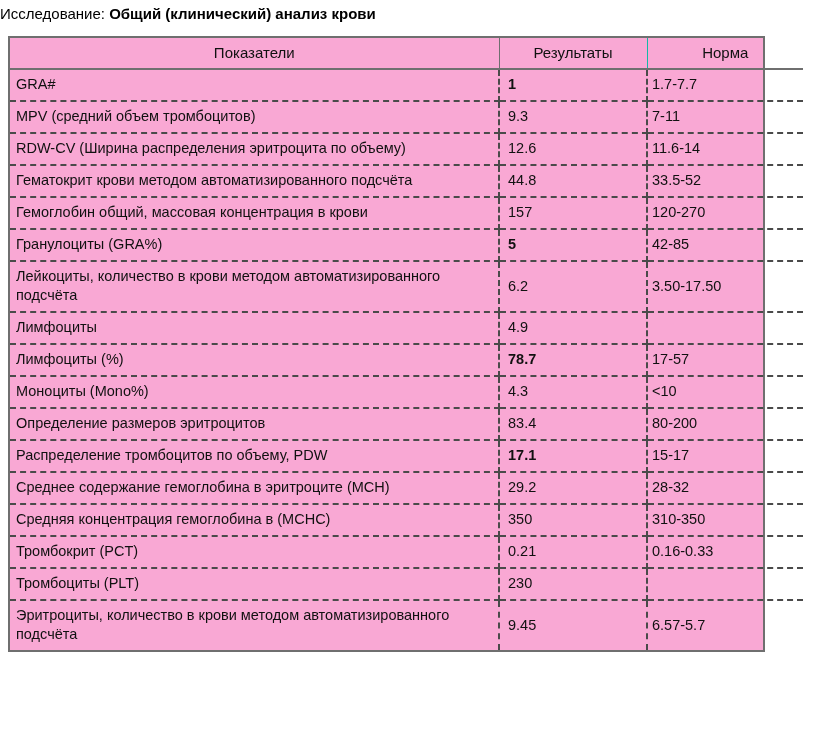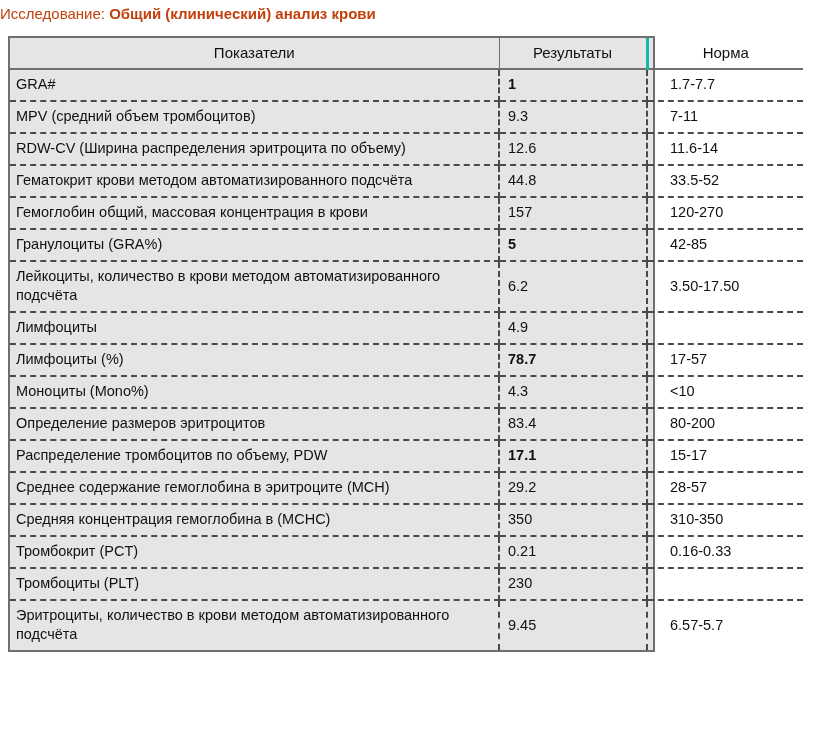--- a/index.html
+++ b/index.html
@@ -22,39 +22,39 @@
   }
 
   
   .study-line {
     position: absolute;
     left: 0px;
     top: 4px;
     font-size: 15px;
     line-height: 19px;
     white-space: nowrap;
-    color: #c2410c;
+    color: #000000;
   }
   .study-label {
     font-weight: 400;
   }
   .study-name {
     font-weight: 700;
   }
 
   
   .table-wrap {
     position: absolute;
     left: 8px;
     top: 36px;
-    width: 647px;
+    width: 757px;
     box-sizing: border-box;
     border: 2px solid #6f6f6f;
     border-bottom: 2px solid #6f6f6f;
-    background: #e5e5e5;
+    background: #f9a8d4;
   }
 
   table.results {
     width: 100%;
     border-collapse: collapse;
     table-layout: fixed;
     font-size: 14.5px;
   }
 
   table.results col.c-name  { width: 489px; }
@@ -68,21 +68,21 @@
     text-align: center;
     padding: 6px 4px 7px 4px;
     border-bottom: 2px solid #6f6f6f;
     color: #111111;
     vertical-align: middle;
   }
   thead th.h-name {
     border-right: 1px solid #6f6f6f;
   }
   thead th.h-res {
-    border-right: 3px solid #14b8a6;
+    border-right: 1px solid #14b8a6;
   }
 
   
   tbody td {
     border-bottom: 2px dashed #4a4a4a;
     border-bottom-width: 2px;
     vertical-align: middle;
     padding: 5px 6px 6px 6px;
     line-height: 19px;
     color: #111111;
@@ -94,21 +94,21 @@
     border-right: 2px dashed #4a4a4a;
     padding-left: 6px;
     text-align: left;
   }
   tbody td.cell-res {
     border-right: 2px dashed #4a4a4a;
     padding-left: 8px;
     text-align: left;
   }
   tbody td.cell-norm {
-    padding-left: 22px;
+    padding-left: 4px;
     text-align: left;
   }
   .abnormal {
     font-weight: 700;
   }
 </style>
 </head>
 <body>
 
 <div class="page">
@@ -189,21 +189,21 @@
             <td class="cell-norm">80-200</td>
           </tr>
           <tr>
             <td class="cell-name">Распределение тромбоцитов по объему, PDW</td>
             <td class="cell-res abnormal">17.1</td>
             <td class="cell-norm">15-17</td>
           </tr>
           <tr>
             <td class="cell-name">Среднее содержание гемоглобина в эритроците (MCH)</td>
             <td class="cell-res">29.2</td>
-            <td class="cell-norm">28-57</td>
+            <td class="cell-norm">28-32</td>
           </tr>
           <tr>
             <td class="cell-name">Средняя концентрация гемоглобина в (MCHC)</td>
             <td class="cell-res">350</td>
             <td class="cell-norm">310-350</td>
           </tr>
           <tr>
             <td class="cell-name">Тромбокрит (PCT)</td>
             <td class="cell-res">0.21</td>
             <td class="cell-norm">0.16-0.33</td>

